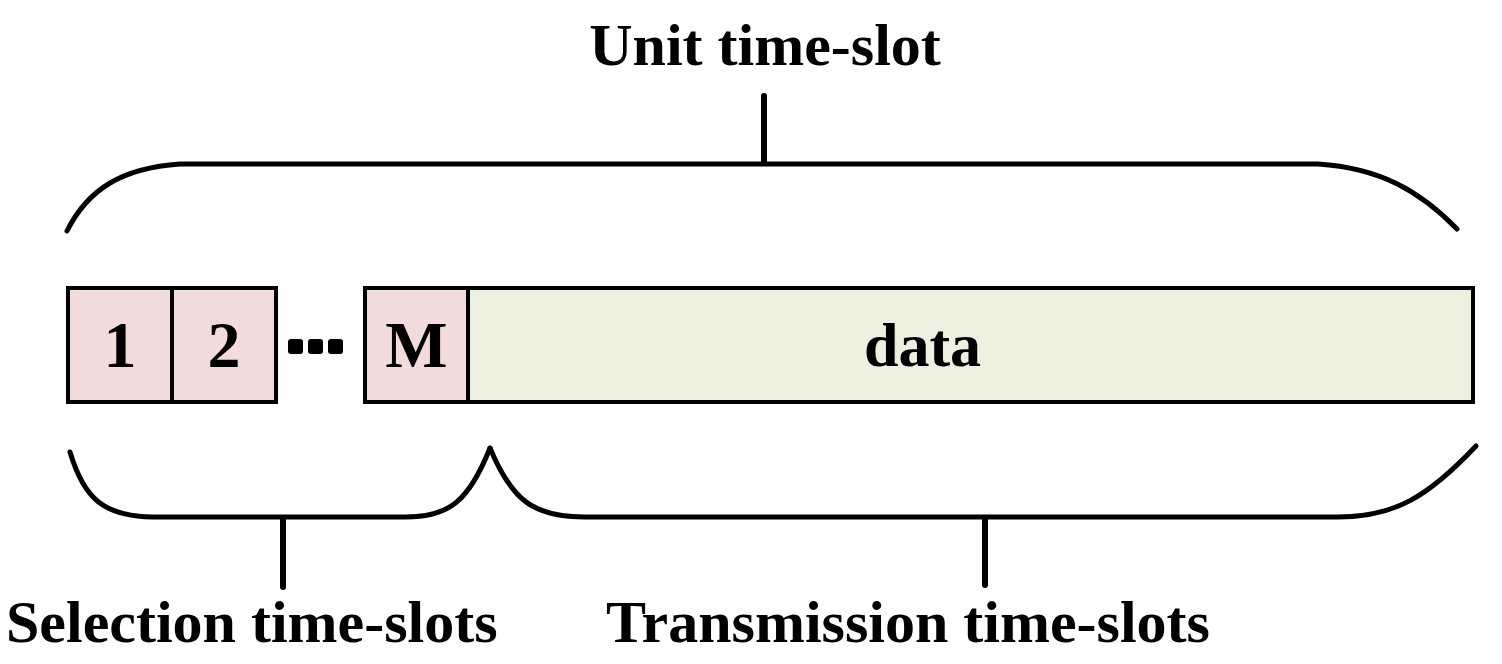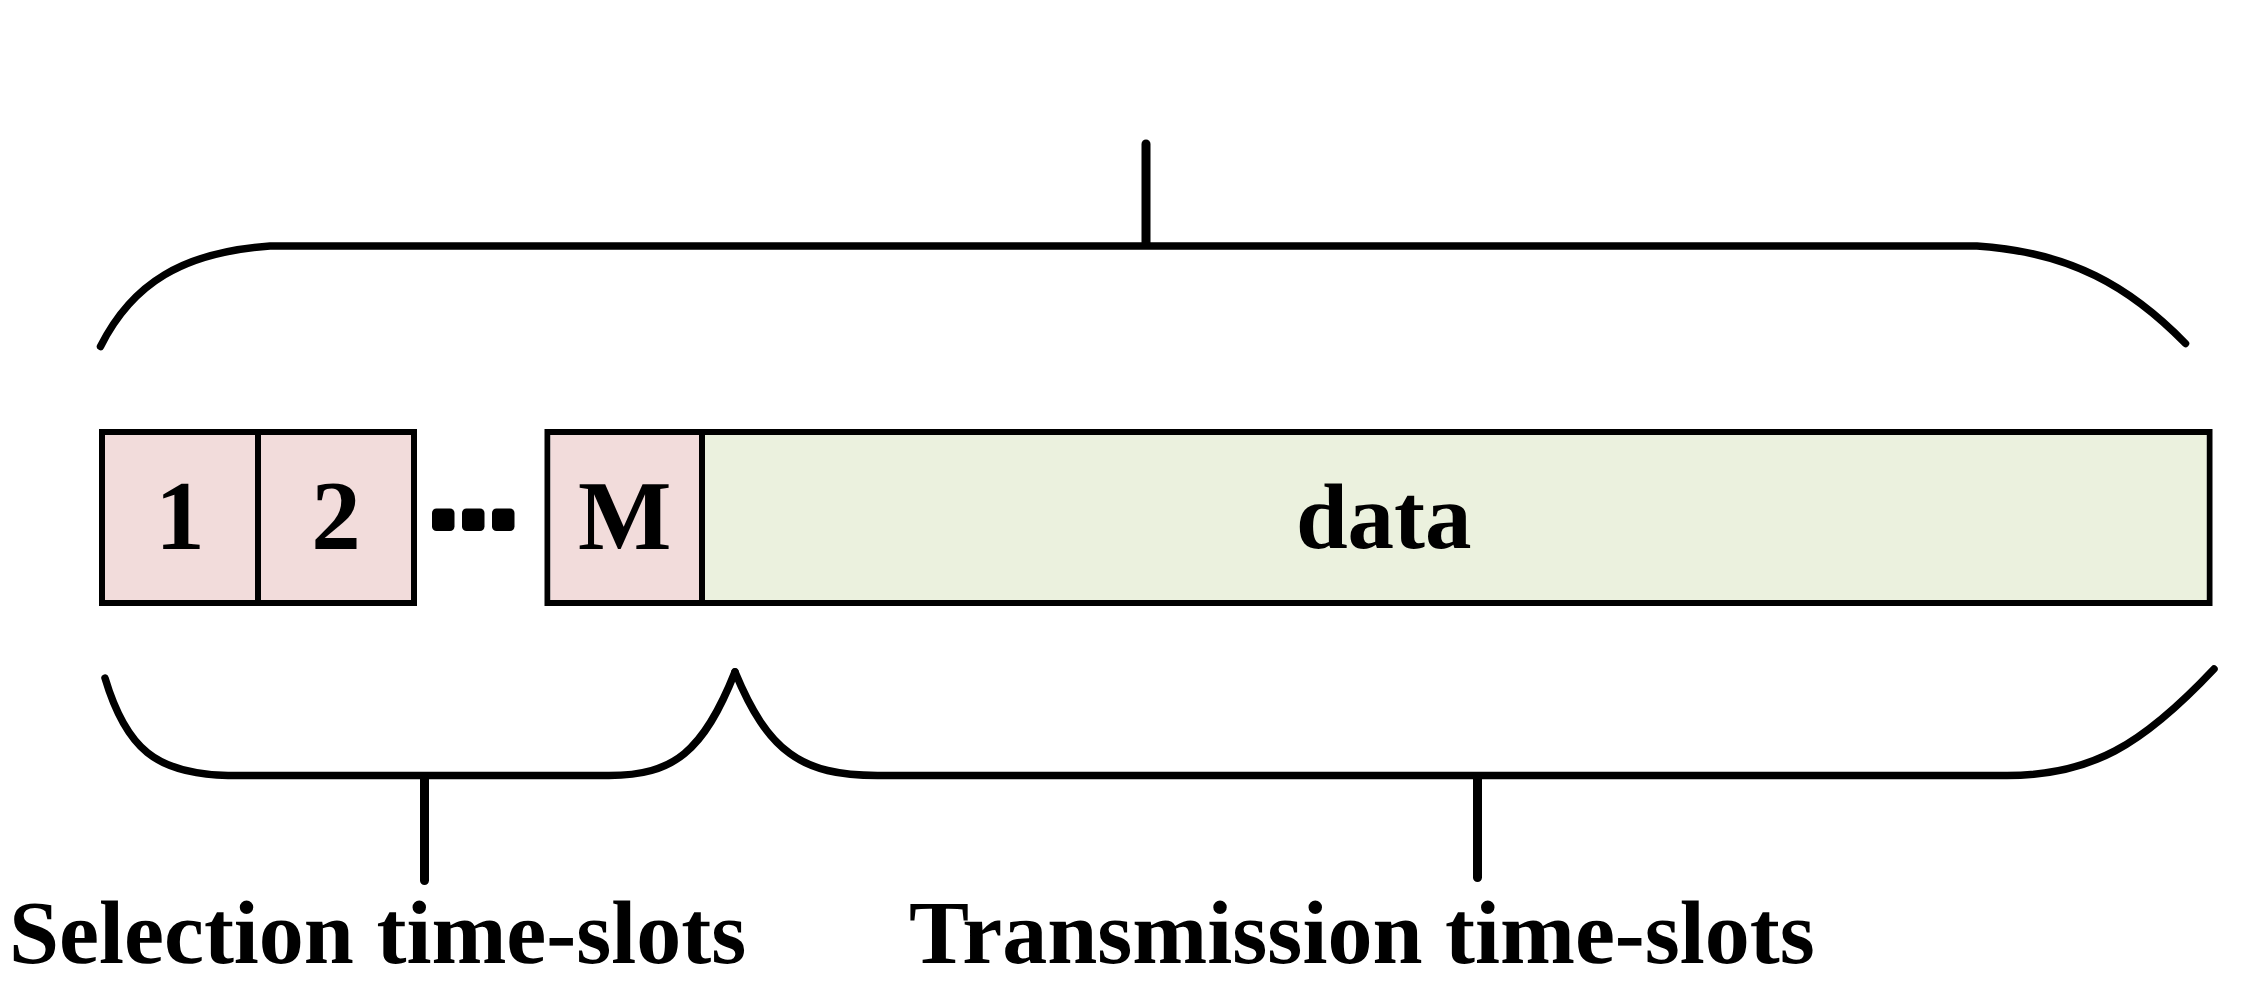--- a/index.html
+++ b/index.html
@@ -115,20 +115,21 @@
     <path class="brace" d="M 67 231 C 88 189 122 168 180 164 L 1318 164 C 1380 168 1420 191 1457 229"></path>
     <line class="tick" x1="764" y1="96" x2="764" y2="162"></line>
 
     <path class="brace" d="M 70 452 C 84 499 104 516 152 517 L 406 517 C 449 517 469 501 490 448"></path>
     <line class="tick" x1="283" y1="518" x2="283" y2="587"></line>
 
     <path class="brace" d="M 490 448 C 512 501 534 517 585 517 L 1338 517 C 1394 517 1428 497 1476 446"></path>
     <line class="tick" x1="985" y1="518" x2="985" y2="585"></line>
   </svg>
 
+  <div class="title-label">Unit time-slot</div>
 
   <div class="slot-group group-12">
     <div class="cell pink divided">
       <span>1</span>
     </div>
     <div class="cell pink">
       <span>2</span>
     </div>
   </div>
 

